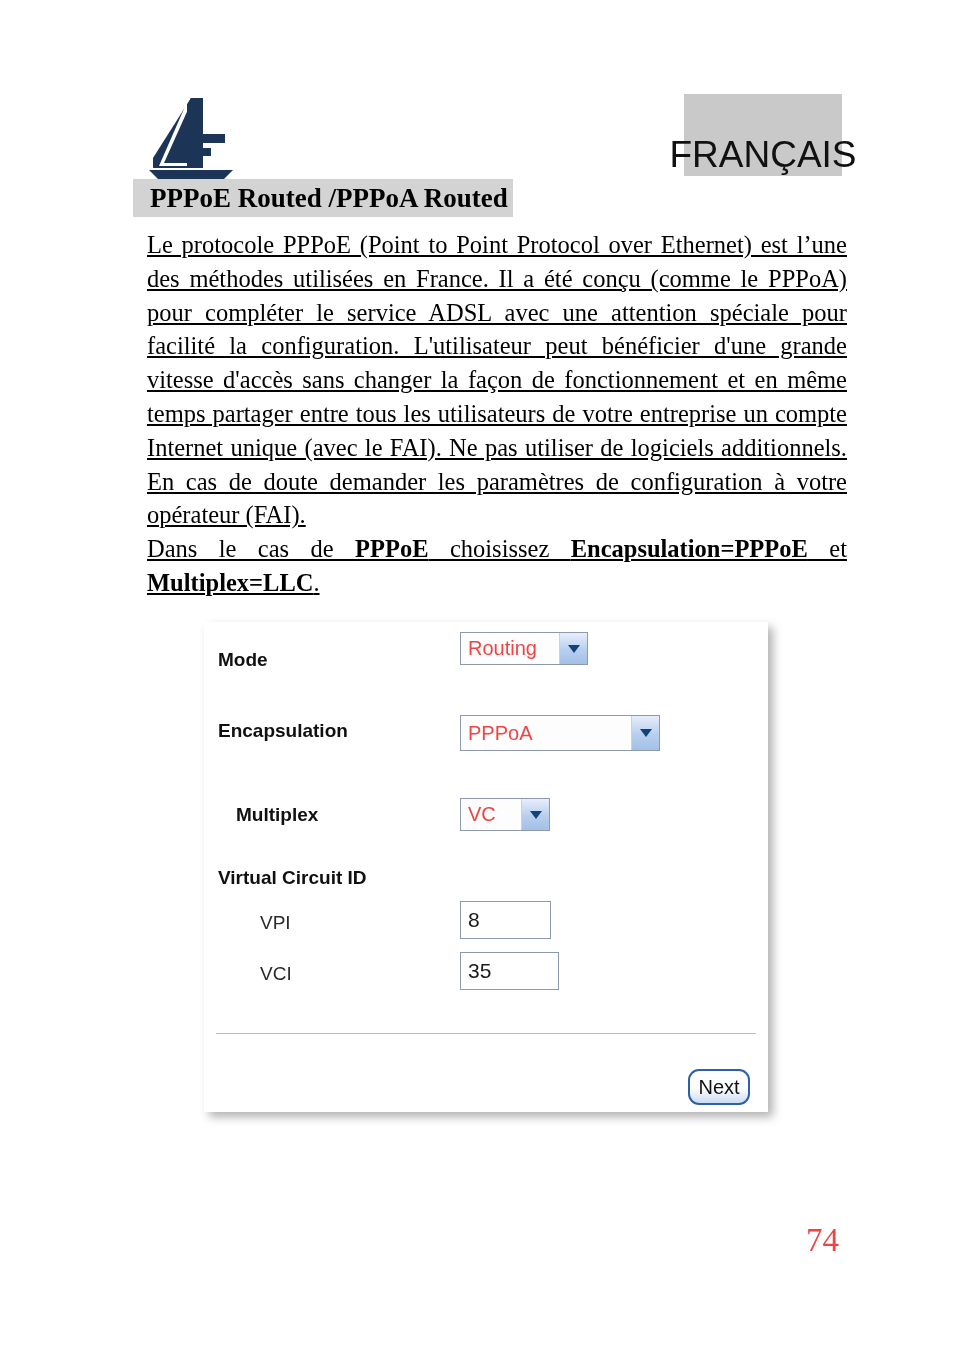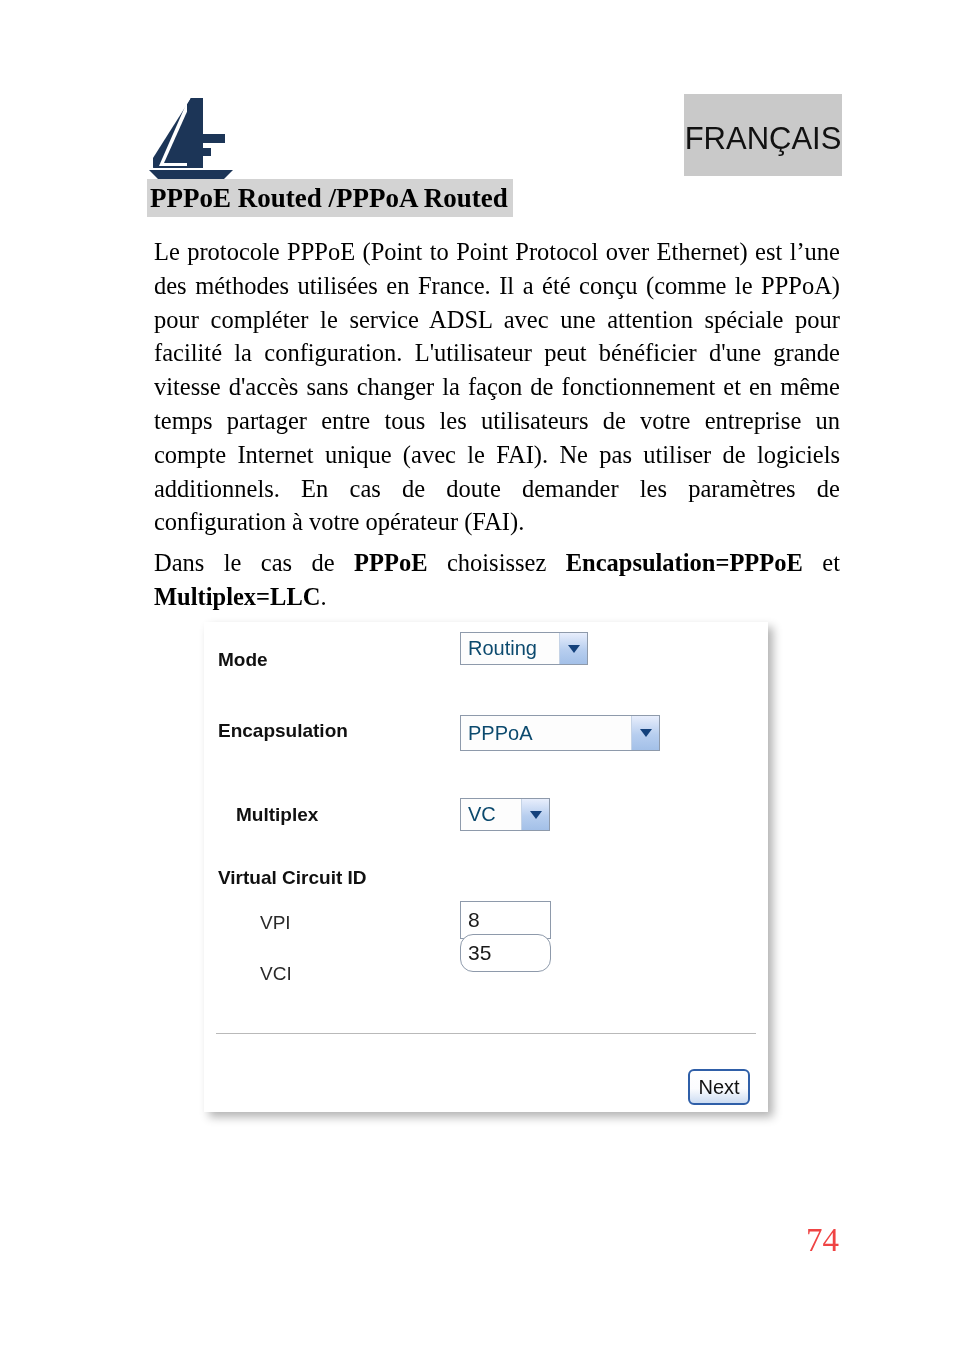--- a/index.html
+++ b/index.html
@@ -30,55 +30,56 @@
     top: 94px;
     width: 158px;
     height: 82px;
     background: #c9c9c9;
     display: flex;
     align-items: flex-end;
     justify-content: center;
   }
   #lang-badge .lang-text {
     font-family: "Liberation Sans", "DejaVu Sans", sans-serif;
-    font-size: 31px;
+    font-size: 37px;
     line-height: 34px;
     color: #111111;
     letter-spacing: 0px;
-    padding-bottom: 20px;
+    padding-bottom: 4px;
     white-space: nowrap;
   }
 
   
   #section-title {
     position: absolute;
-    left: 147px;
+    left: 133px;
     top: 179px;
     background: #d3d3d3;
     font-weight: bold;
     font-size: 27px;
     line-height: 34px;
-    padding: 2px 5px 2px 3px;
+    padding: 2px 5px 2px 17px;
     white-space: nowrap;
   }
 
   
   #body-text {
     position: absolute;
     left: 147px;
     top: 228px;
     width: 700px;
     font-size: 24.5px;
     line-height: 33.8px;
     text-align: justify;
   }
   #body-text p {
-    margin: 7px;
+    margin: 0;
     text-align: justify;
     text-justify: inter-word;
+    text-decoration: underline;
   }
   #body-text b { font-weight: bold; }
 
   
   #panel {
     position: absolute;
     left: 204px;
     top: 622px;
     width: 564px;
     height: 490px;
@@ -105,21 +106,21 @@
     box-sizing: border-box;
     border: 1px solid #8e9aab;
     background: #fdfdfd;
     display: flex;
     align-items: center;
     height: 33px;
   }
   .sel .sel-value {
     flex: 1 1 auto;
     font-size: 20px;
-    color: #0c4a6e;
+    color: #ef4444;
     padding-left: 7px;
     white-space: nowrap;
     overflow: hidden;
   }
   .sel .sel-arrow {
     flex: 0 0 auto;
     width: 27px;
     height: 100%;
     background: linear-gradient(180deg, #e8eefc 0%, #b7ceef 55%, #a3c0e8 100%);
     border-left: 1px solid #c5d3e6;
@@ -155,21 +156,21 @@
   }
 
   #next-button {
     position: absolute;
     left: 484px;
     top: 447px;
     width: 62px;
     height: 36px;
     box-sizing: border-box;
     border: 2px solid #2f5fa8;
-    border-radius: 6px;
+    border-radius: 11px;
     background: linear-gradient(180deg, #ffffff 0%, #fbfcfe 55%, #ccdcf2 100%);
     display: flex;
     align-items: center;
     justify-content: center;
     font-family: "Liberation Sans", "DejaVu Sans", sans-serif;
     font-size: 20px;
     color: #111111;
   }
 
   
@@ -248,21 +249,21 @@
   </div>
 
   <div class="field-label" style="left:14px; top:245px;">Virtual Circuit ID</div>
 
   <div class="field-label plain" style="left:56px; top:290px;">VPI</div>
   <div class="txtbox" style="left:256px; top:279px; width:91px;">
     <span class="txt-value">8</span>
   </div>
 
   <div class="field-label plain" style="left:56px; top:341px;">VCI</div>
-  <div class="txtbox" style="left:256px; top:312px; width:91px;border-radius:13px;">
+  <div class="txtbox" style="left:256px; top:330px; width:99px;">
     <span class="txt-value">35</span>
   </div>
 
   <div id="panel-divider"></div>
 
   <div id="next-button">Next</div>
 </div>
 
 <div id="page-number">74</div>
 

